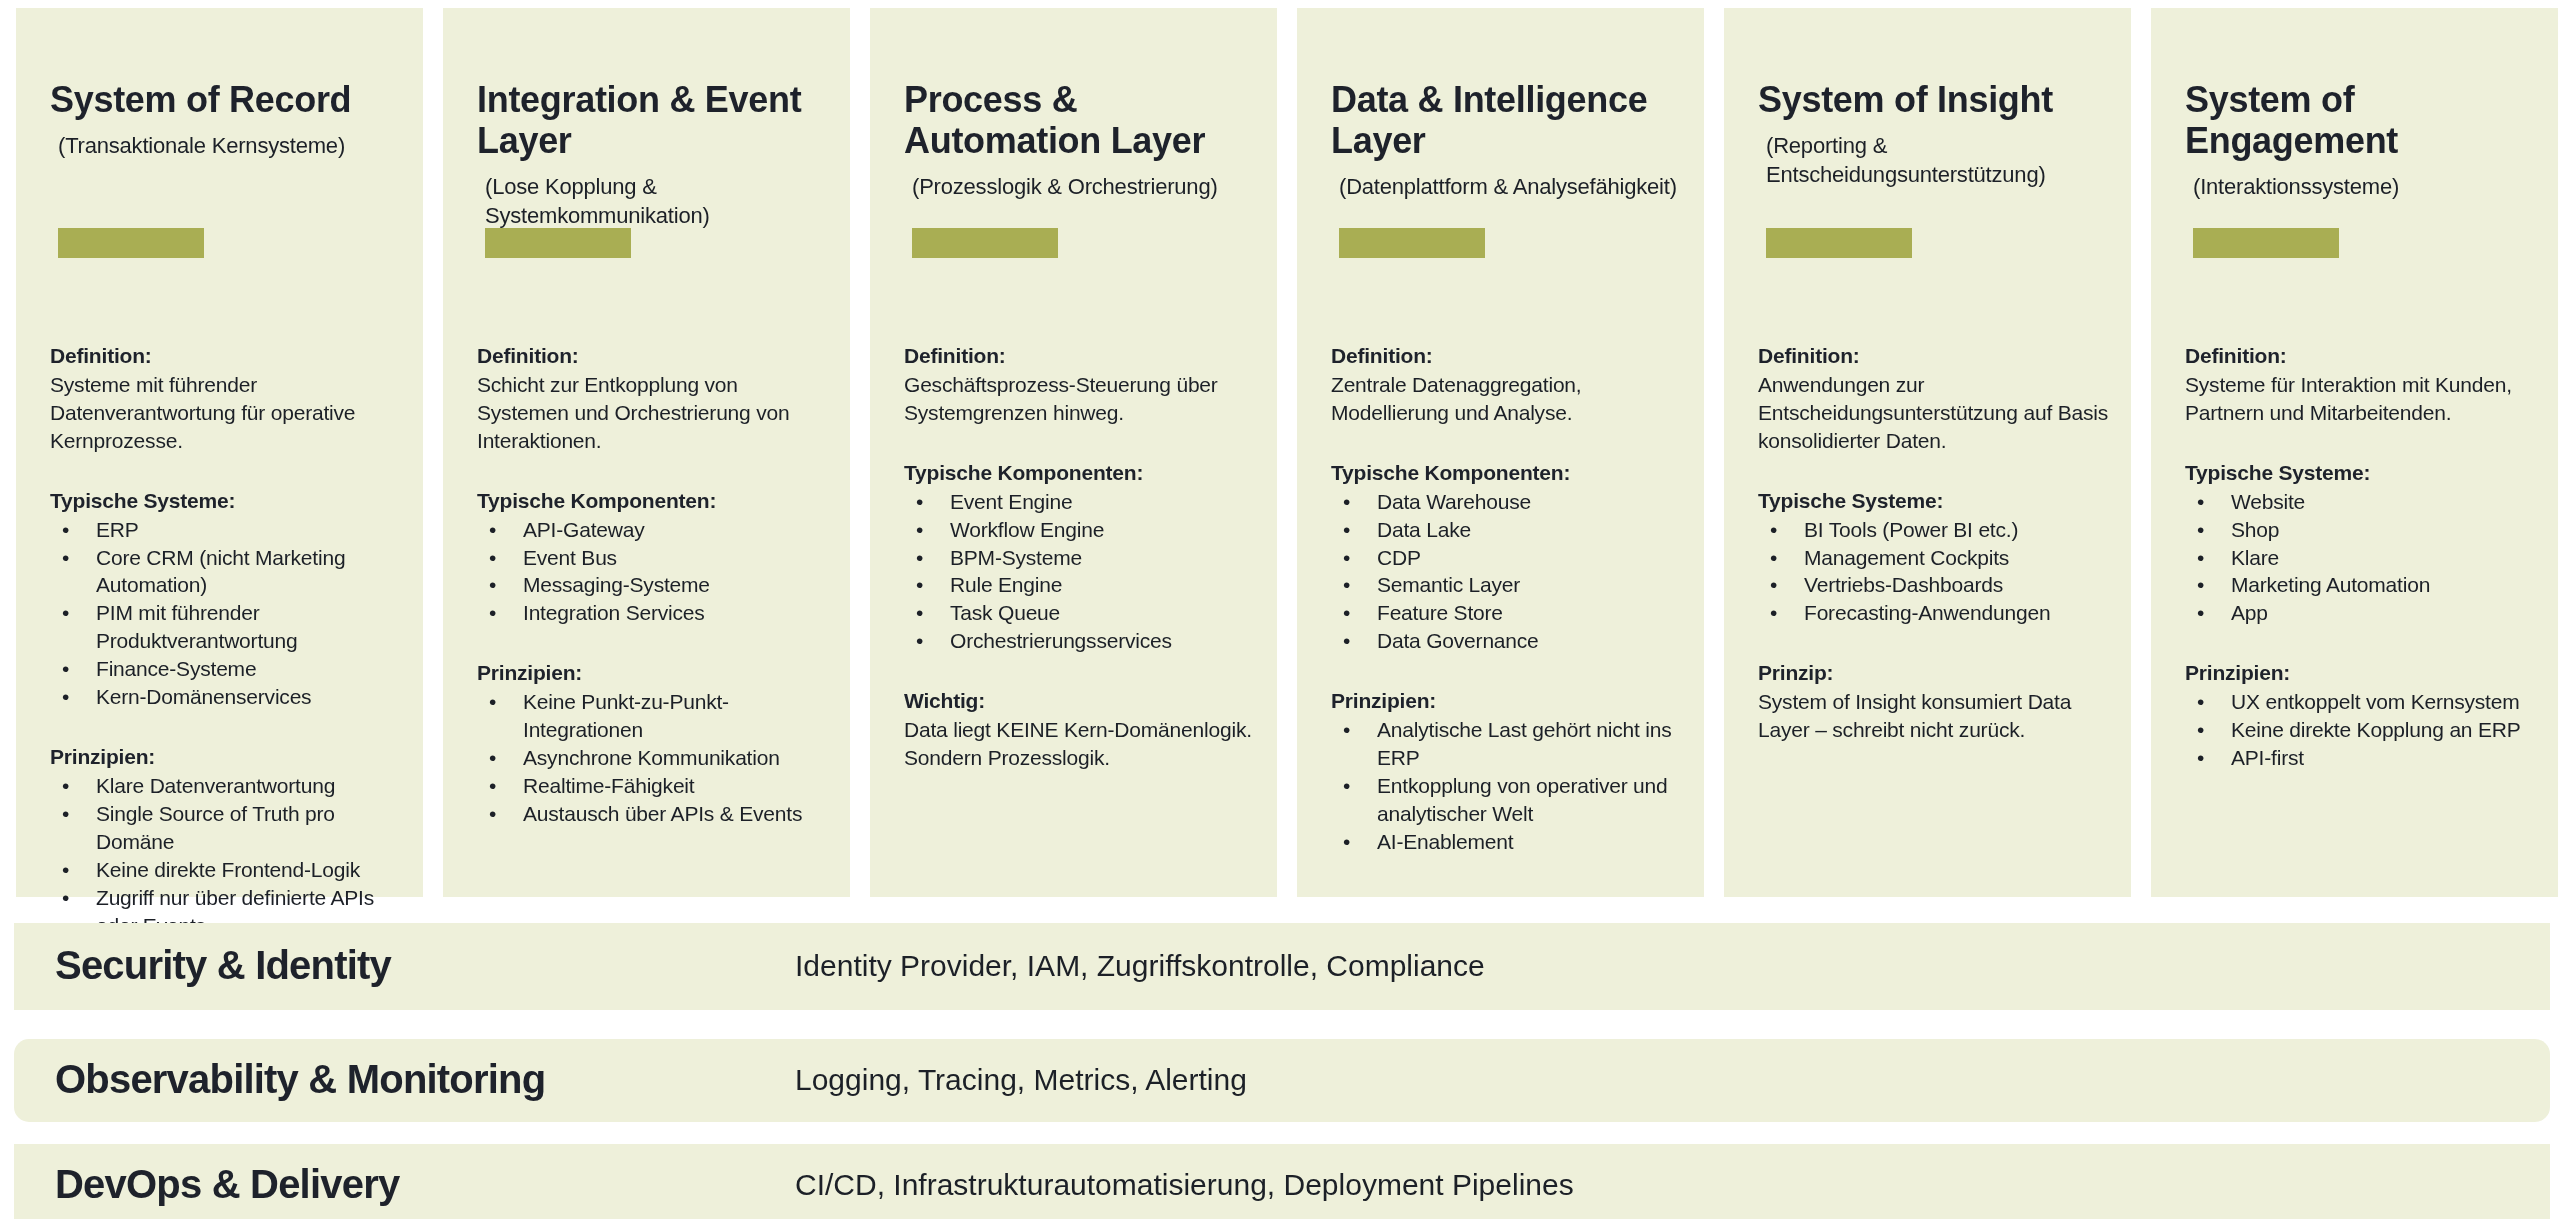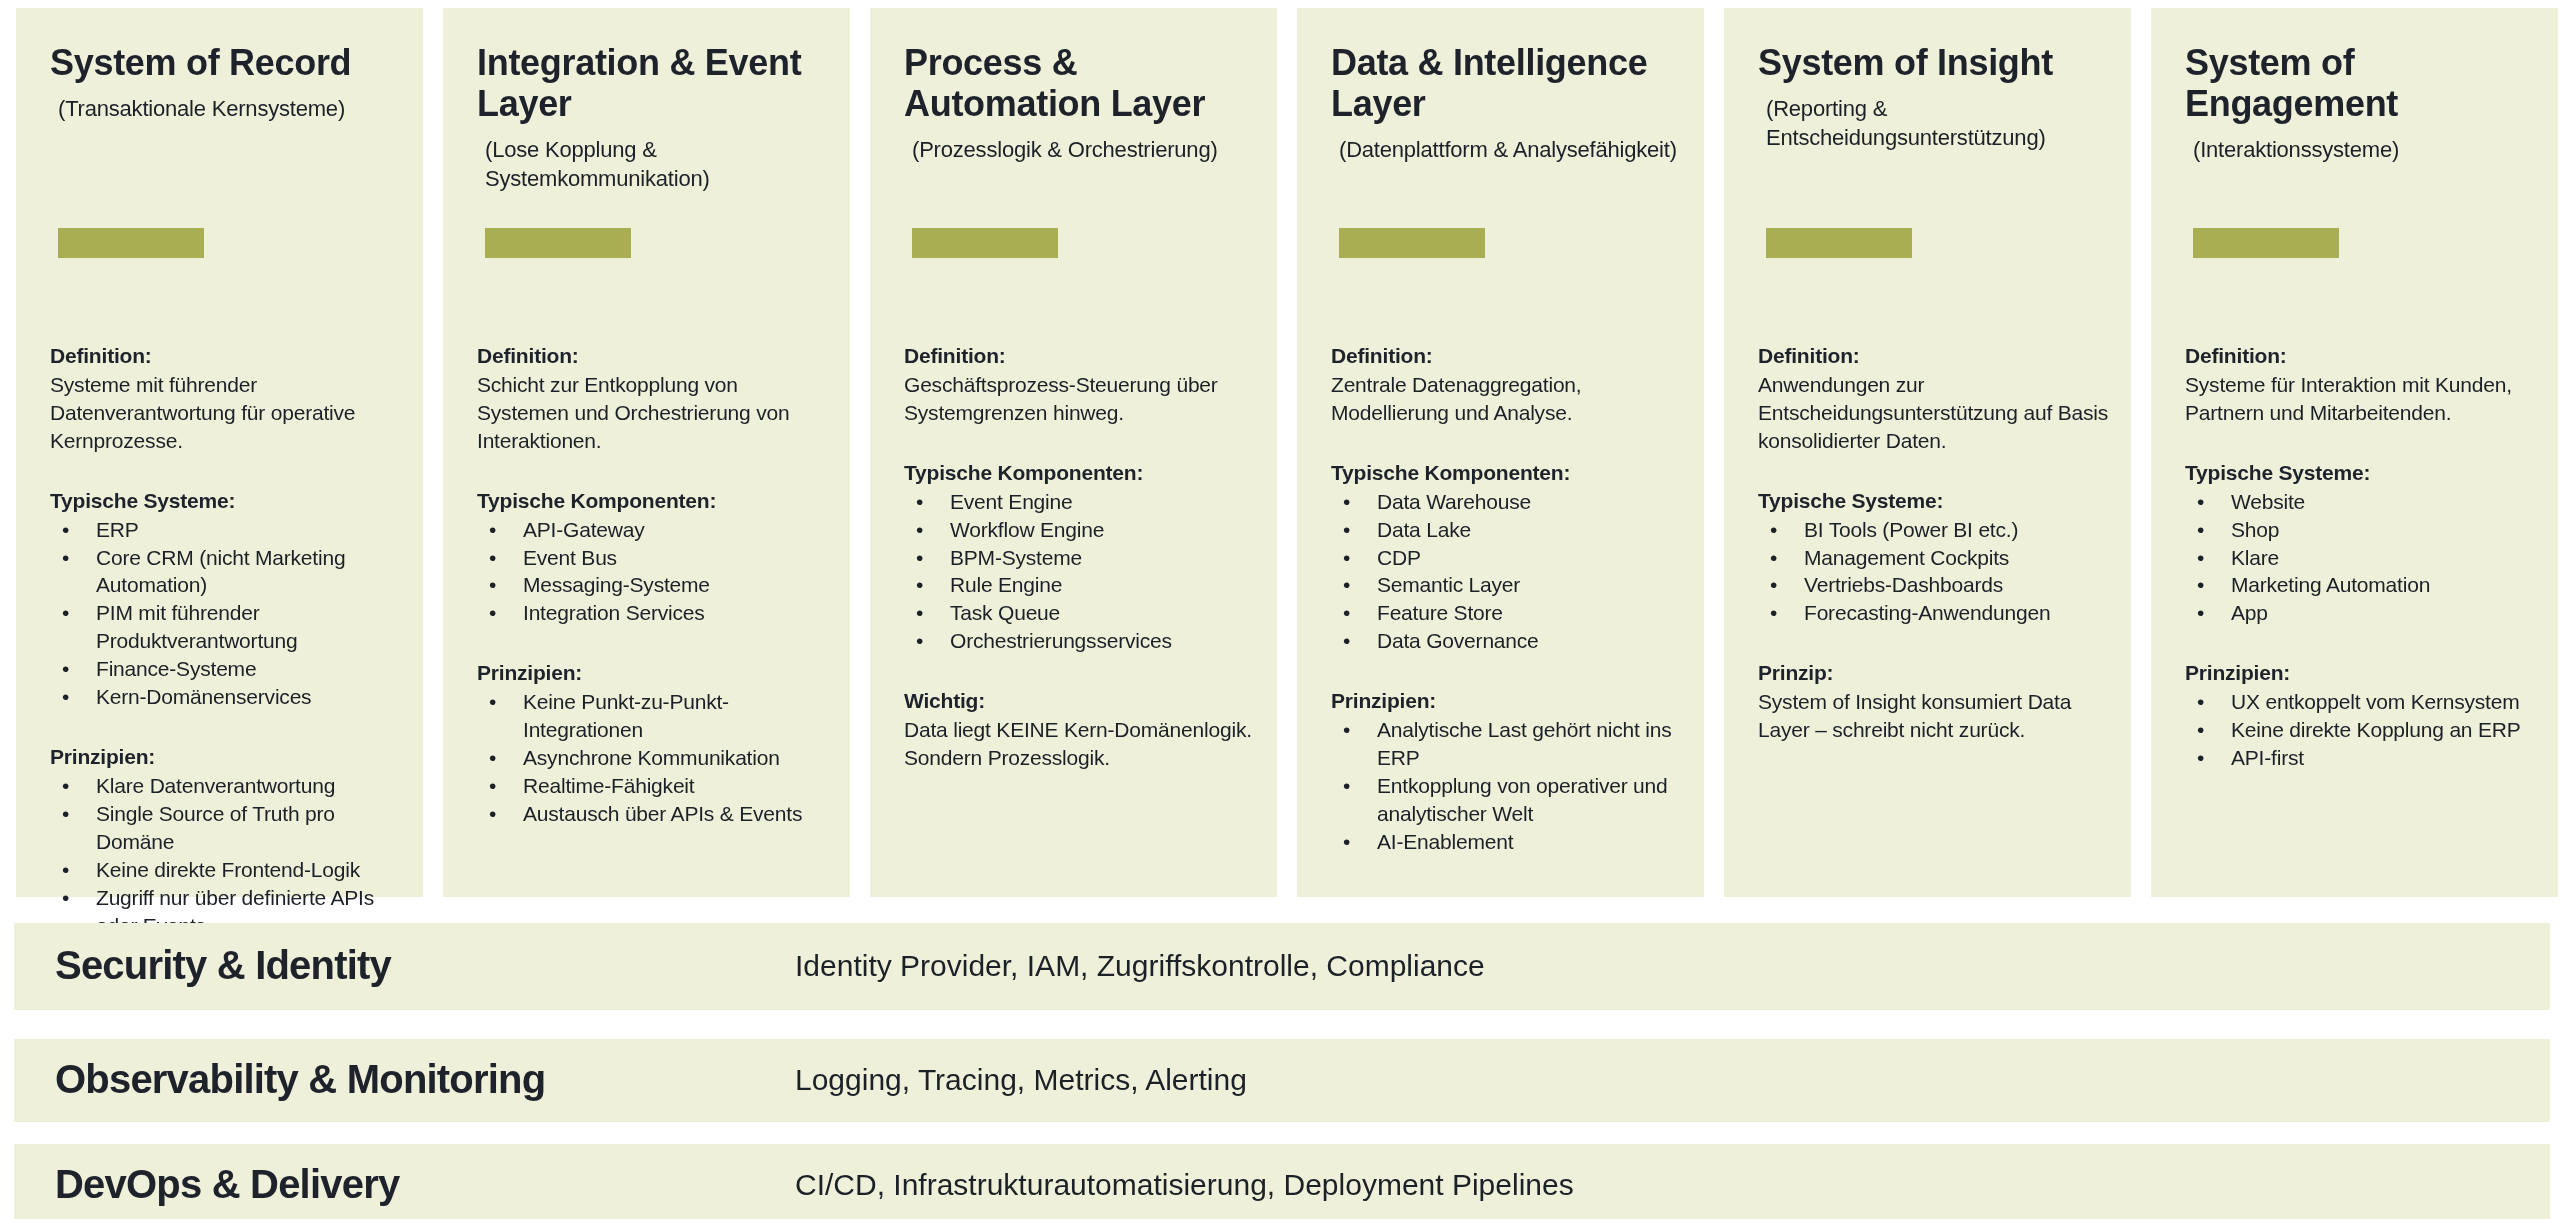--- a/index.html
+++ b/index.html
@@ -18,21 +18,21 @@
 
   
   .columns{
     position:absolute;left:16px;top:8px;width:2542px;
     display:flex;gap:20px;
   }
   .card{
     position:relative;flex:0 0 407px;height:889px;
     background:var(--card-bg);
   }
-  .card-head{padding:34px 22px 0 34px;}
+  .card-head{padding:34px 22px 0 34px;margin-top:37px;}
   .title{
     margin:0;font-size:36px;line-height:1.14;font-weight:bold;
     color:var(--ink);letter-spacing:-0.3px;
   }
   .subtitle{
     margin-top:12px;padding-left:8px;font-size:22px;line-height:1.3;
     font-weight:normal;color:var(--ink-soft);letter-spacing:-0.2px;
   }
   .accent-bar{
     position:absolute;left:42px;top:220px;width:146px;height:30px;
@@ -49,21 +49,21 @@
   .blist{list-style:none;margin:1px 0 0;padding:0;}
   .blist li{position:relative;padding-left:46px;}
   .blist li::before{content:"\2022";position:absolute;left:12px;}
 
   
   .fbar{
     position:absolute;left:14px;width:2536px;height:87px;
     background:var(--card-bg);
   }
   .fbar-1{top:923px;height:87px;text-decoration:underline;}
-  .fbar-2{top:1039px;height:83px;}
+  .fbar-2{top:1039px;height:83px;border-radius:15px;}
   .fbar-3{top:1144px;height:84px;}
   .fbar-label{
     position:absolute;left:41px;top:50%;transform:translateY(-54%);
     font-size:40px;font-weight:bold;color:var(--ink);letter-spacing:-0.8px;
   }
   .fbar-desc{
     position:absolute;left:781px;top:50%;transform:translateY(-52%);
     font-size:30px;font-weight:normal;color:var(--ink-soft);
   }
 </style>

